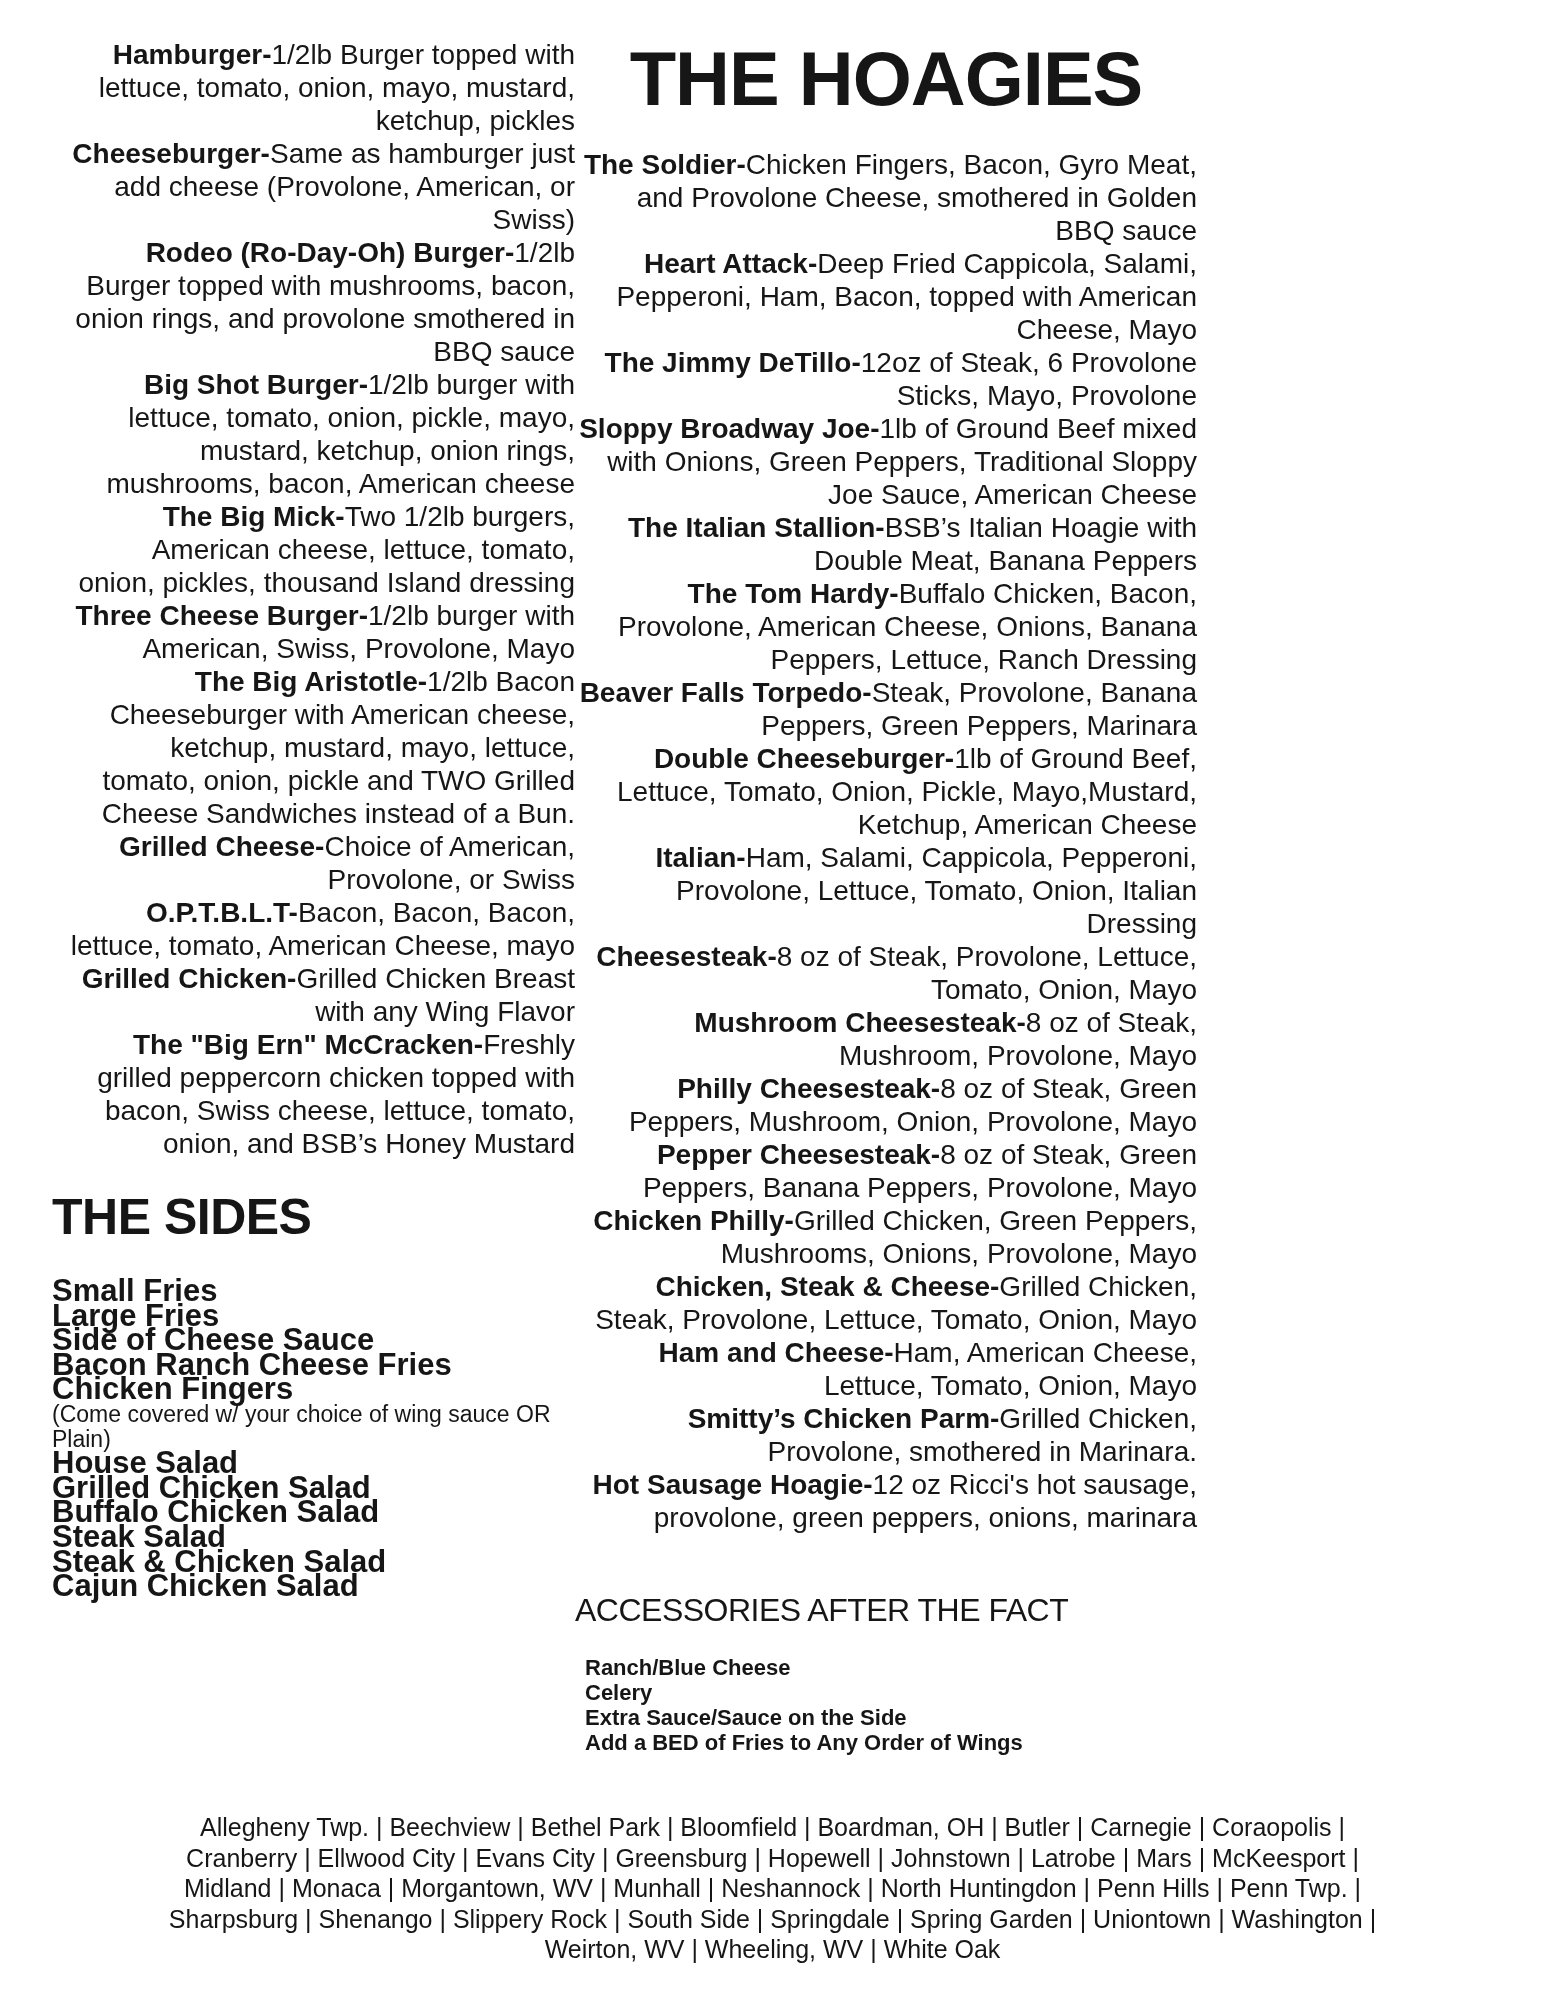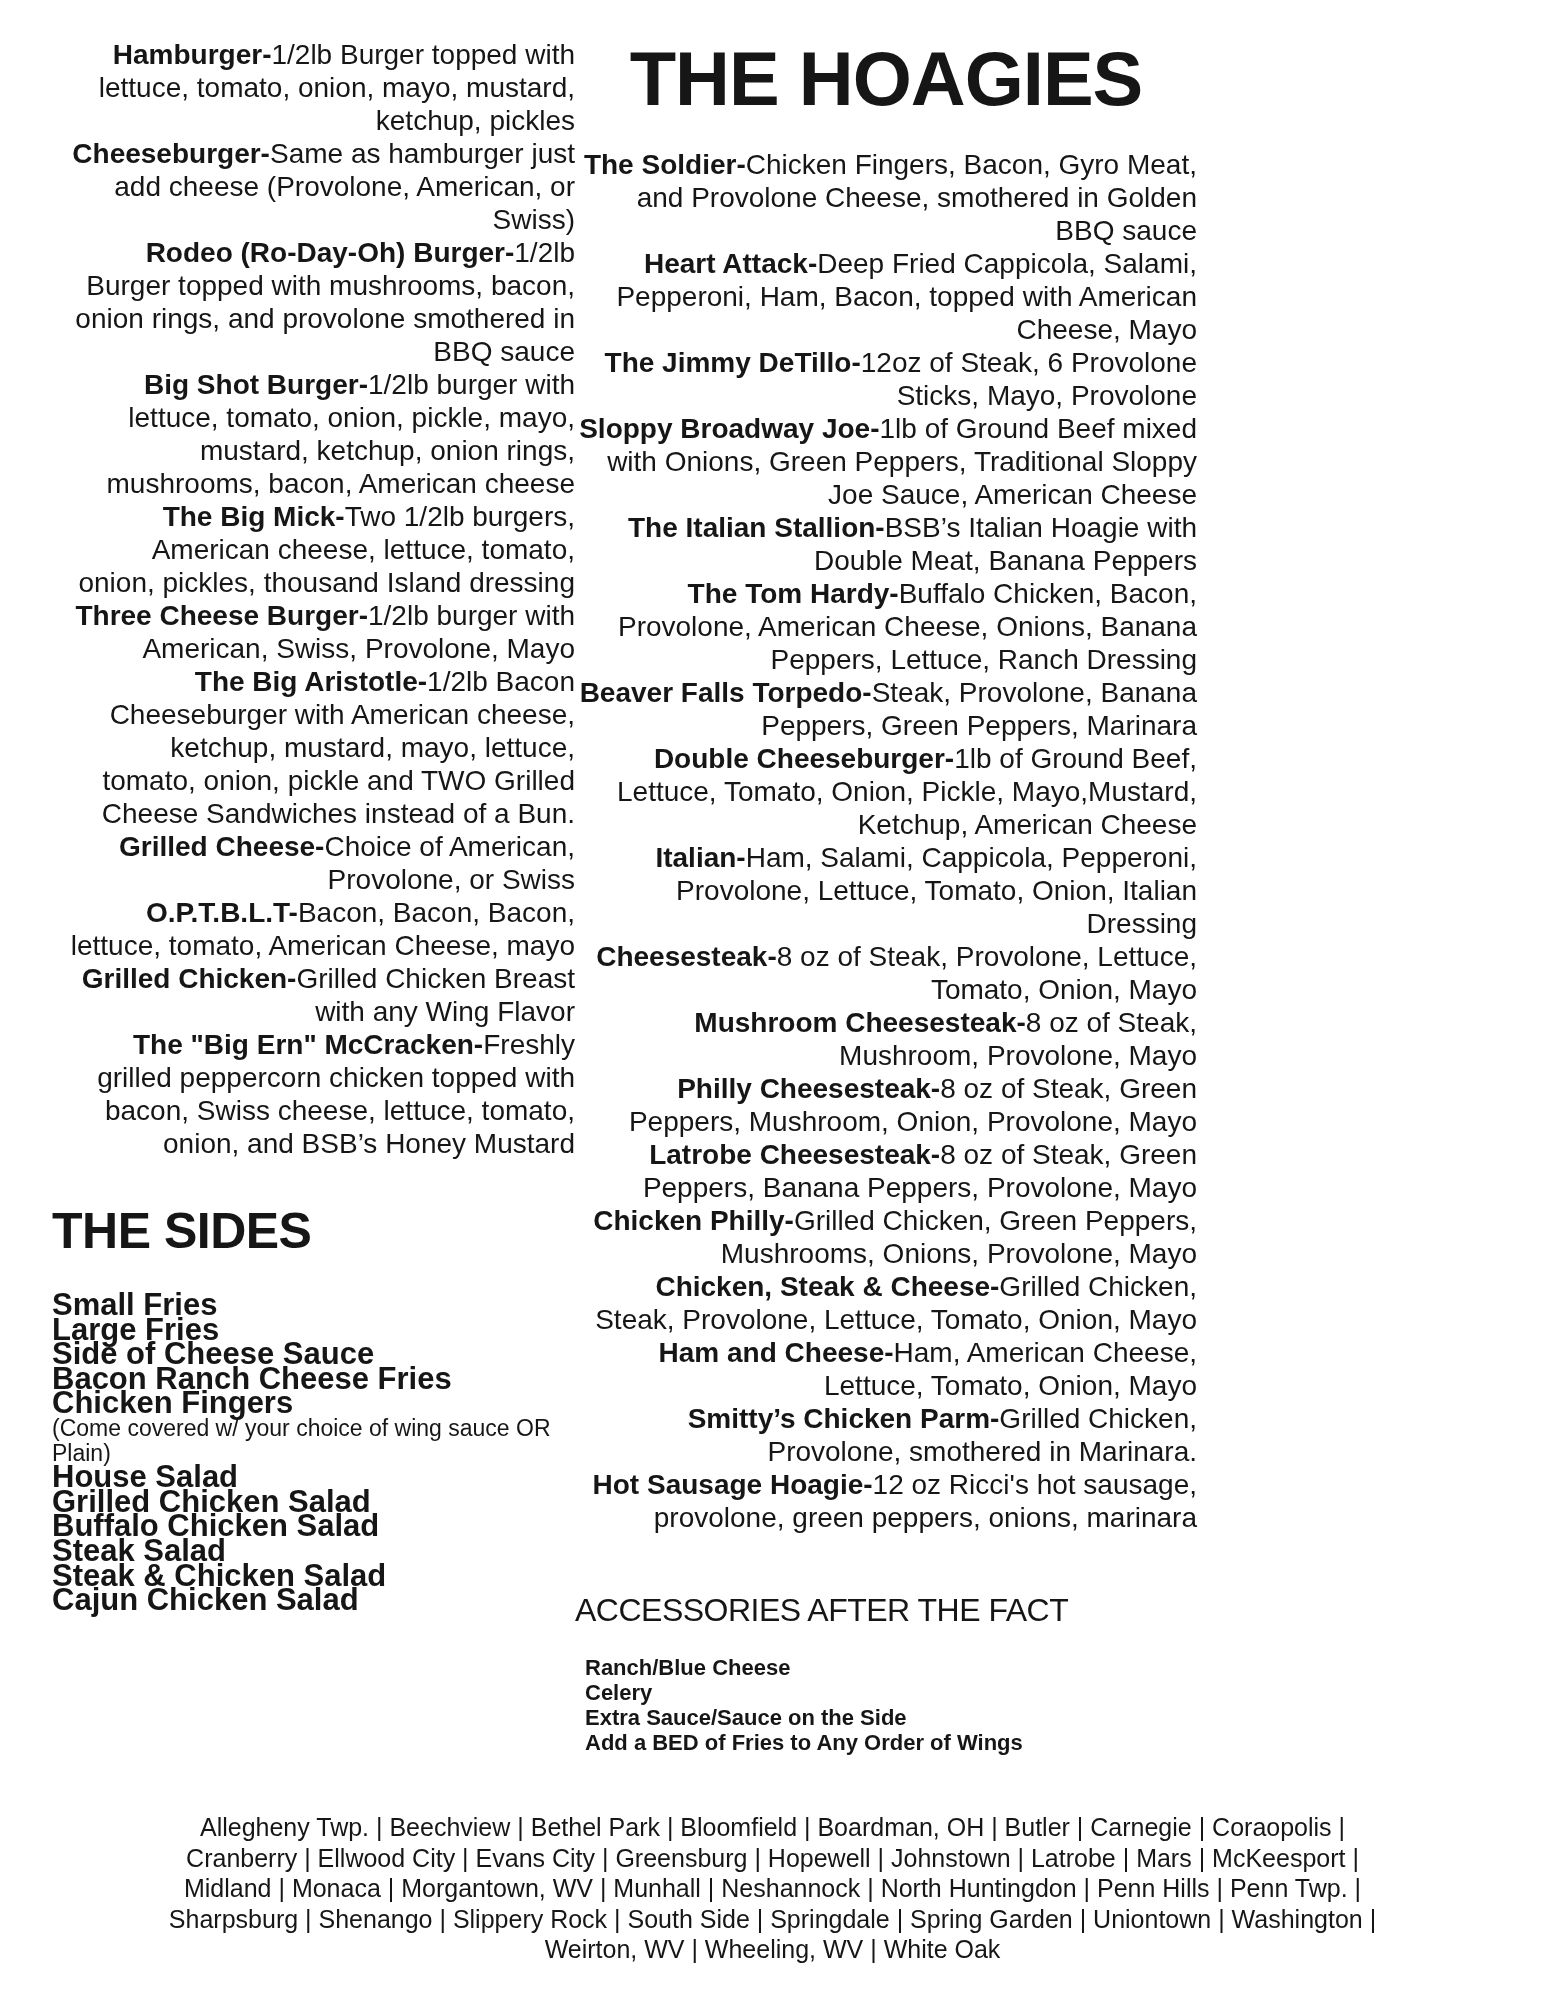--- a/index.html
+++ b/index.html
@@ -32,21 +32,21 @@
   }
   .menu-list p.item {
     margin:0;
     font-size:28px;
     line-height:33px;
     font-weight:normal;
     text-align:right;
   }
   .menu-list .nm { font-weight:bold; }
 
-  .sides-block { margin-left:-18px; margin-top:44px; }
+  .sides-block { margin-left:-18px; margin-top:30px; }
   .sides-heading {
     font-weight:bold;
     font-size:50px;
     line-height:1.1;
     letter-spacing:-0.5px;
     margin:0 0 34px 0;
   }
   .plain-list .plain-item {
     font-weight:bold;
     font-size:31px;
@@ -171,21 +171,21 @@
         <p class="item"><b class="nm">Double Cheeseburger-</b><span>1lb of Ground Beef, Lettuce, Tomato, Onion, Pickle, Mayo,Mustard, Ketchup, American Cheese</span></p>
 
         <p class="item"><b class="nm">Italian-</b><span>Ham, Salami, Cappicola, Pepperoni, Provolone, Lettuce, Tomato, Onion, Italian Dressing</span></p>
 
         <p class="item"><b class="nm">Cheesesteak-</b><span>8 oz of Steak, Provolone, Lettuce, Tomato, Onion, Mayo</span></p>
 
         <p class="item"><b class="nm">Mushroom Cheesesteak-</b><span>8 oz of Steak, Mushroom, Provolone, Mayo</span></p>
 
         <p class="item"><b class="nm">Philly Cheesesteak-</b><span>8 oz of Steak, Green Peppers, Mushroom, Onion, Provolone, Mayo</span></p>
 
-        <p class="item"><b class="nm">Latrobe Cheesesteak-</b><span>8 oz of Steak, Green Peppers, Banana Peppers, Provolone, Mayo</span></p>
+        <p class="item"><b class="nm">Pepper Cheesesteak-</b><span>8 oz of Steak, Green Peppers, Banana Peppers, Provolone, Mayo</span></p>
 
         <p class="item"><b class="nm">Chicken Philly-</b><span>Grilled Chicken, Green Peppers, Mushrooms, Onions, Provolone, Mayo</span></p>
 
         <p class="item"><b class="nm">Chicken, Steak &amp; Cheese-</b><span>Grilled Chicken, Steak, Provolone, Lettuce, Tomato, Onion, Mayo</span></p>
 
         <p class="item"><b class="nm">Ham and Cheese-</b><span>Ham, American Cheese, Lettuce, Tomato, Onion, Mayo</span></p>
 
         <p class="item"><b class="nm">Smitty’s Chicken Parm-</b><span>Grilled Chicken, Provolone, smothered in Marinara.</span></p>
 
         <p class="item"><b class="nm">Hot Sausage Hoagie-</b><span>12 oz Ricci's hot sausage, provolone, green peppers, onions, marinara</span></p>

